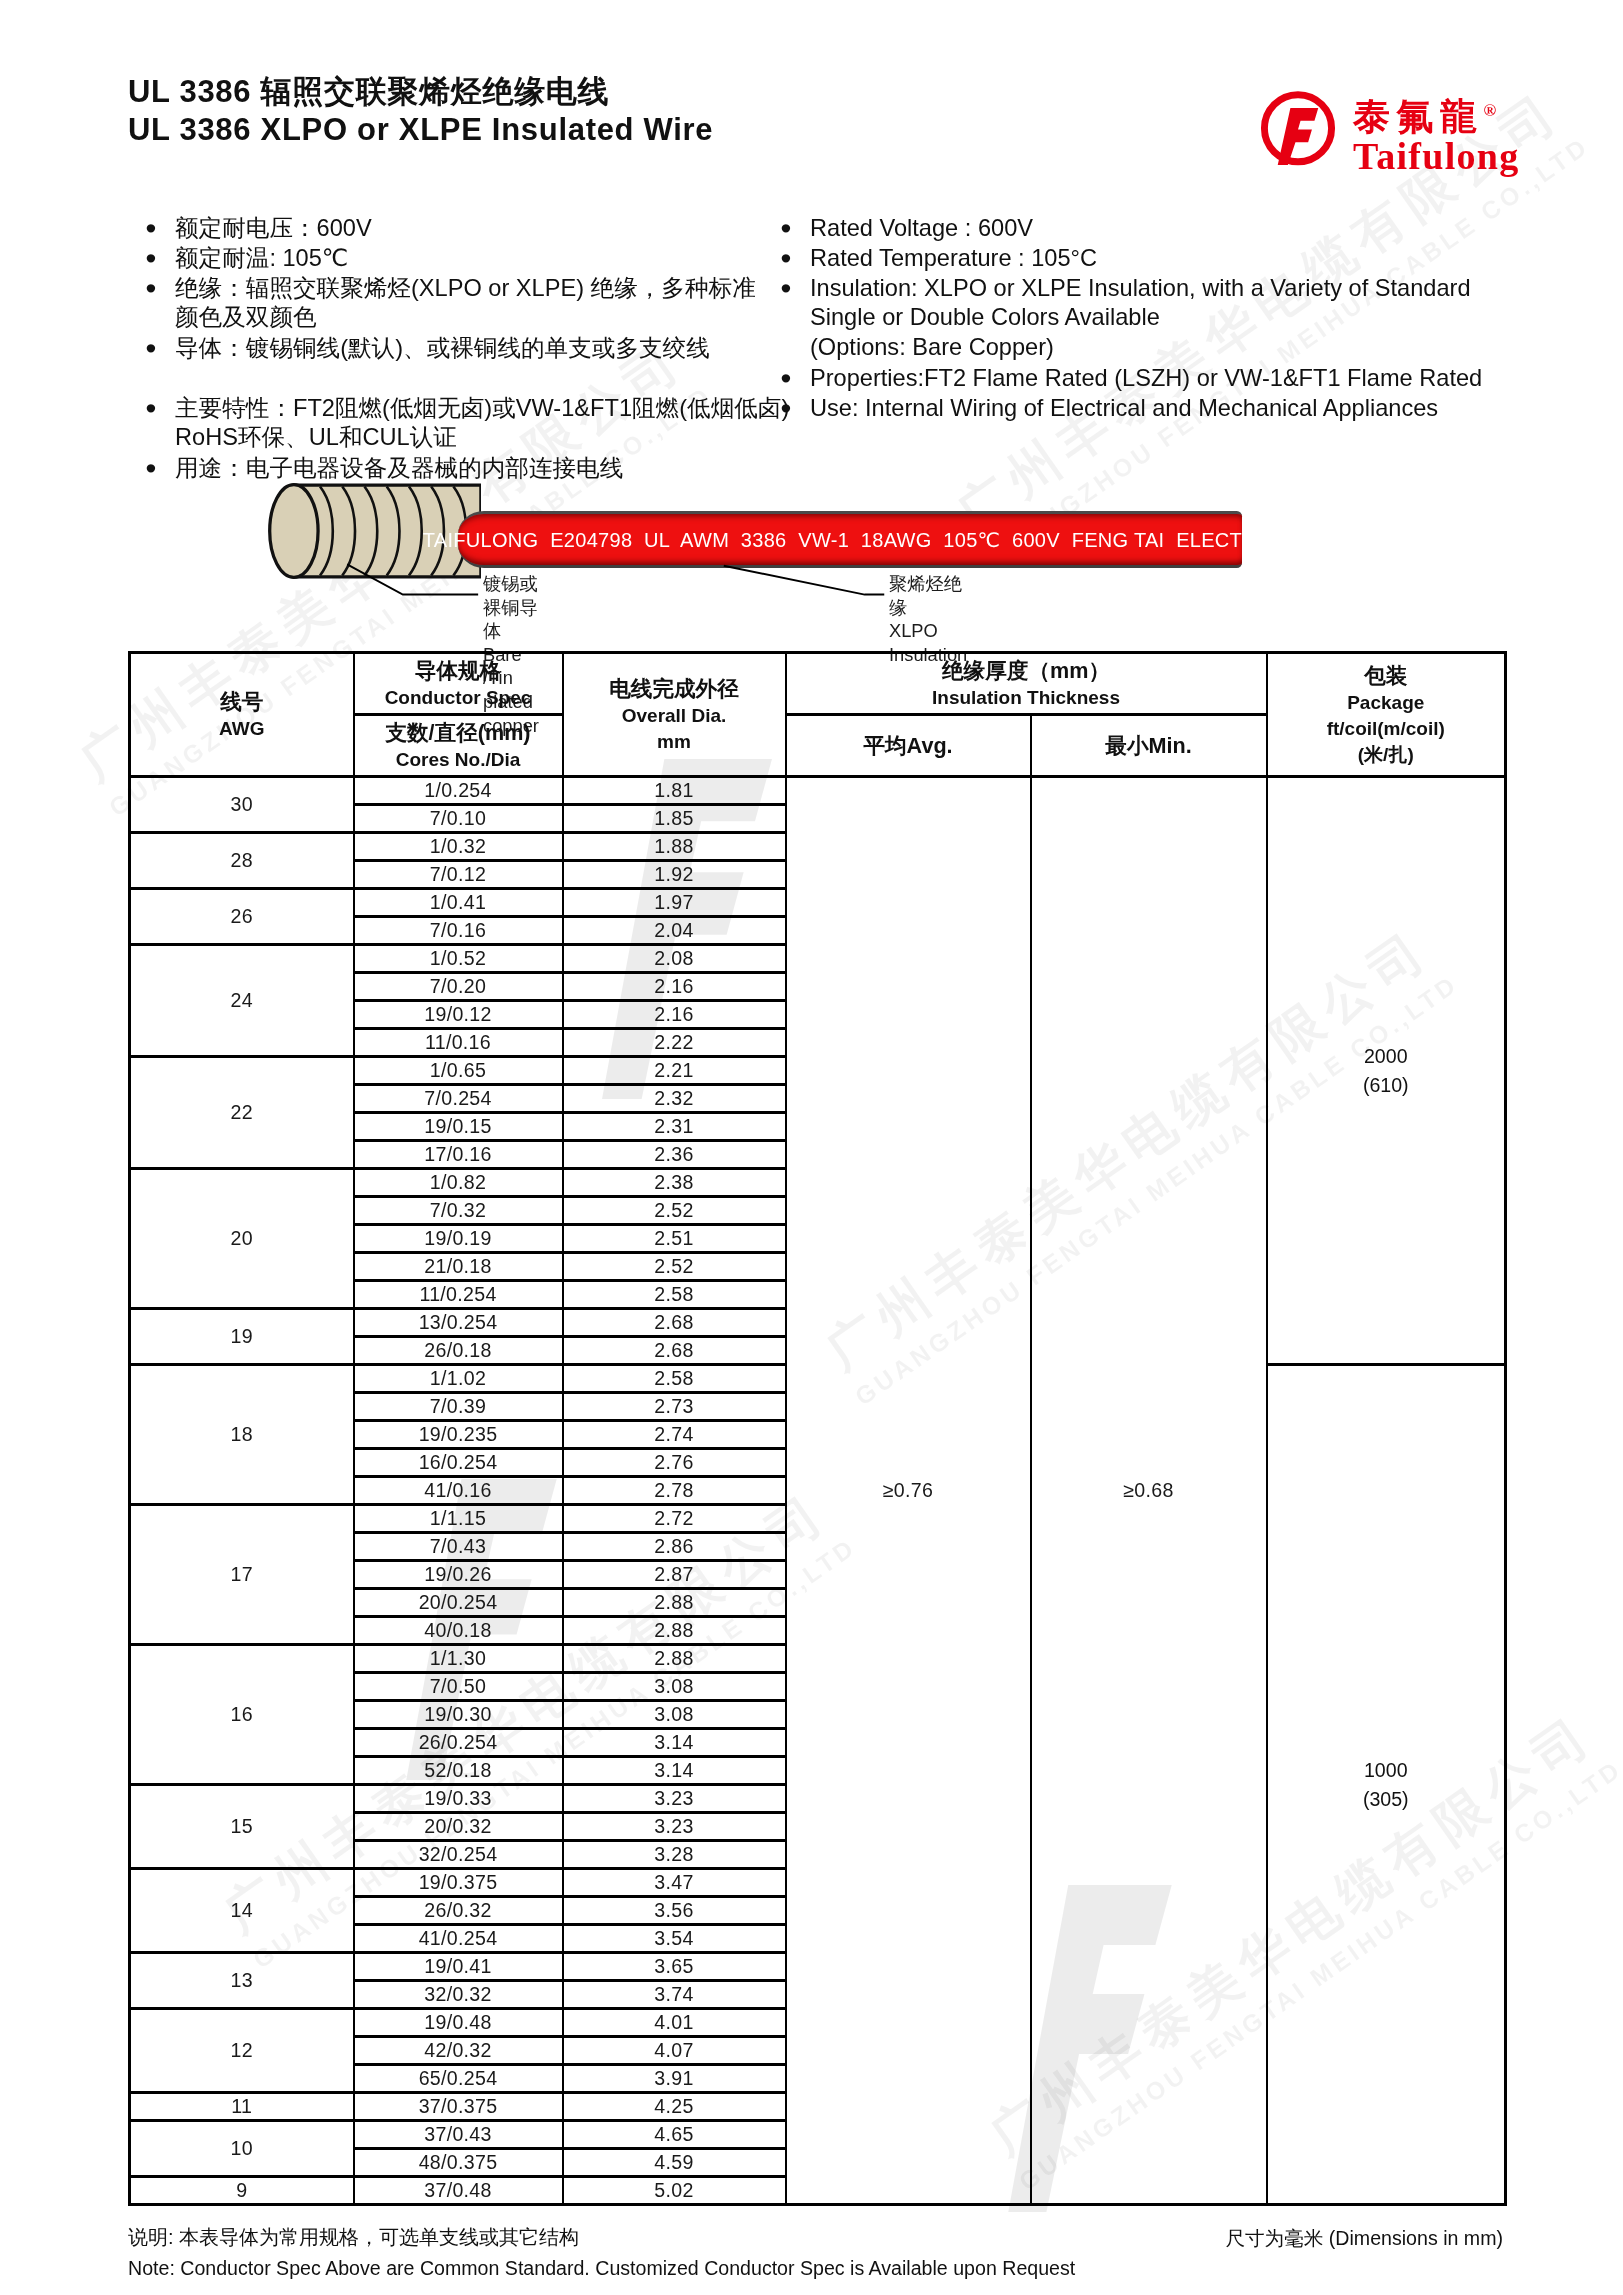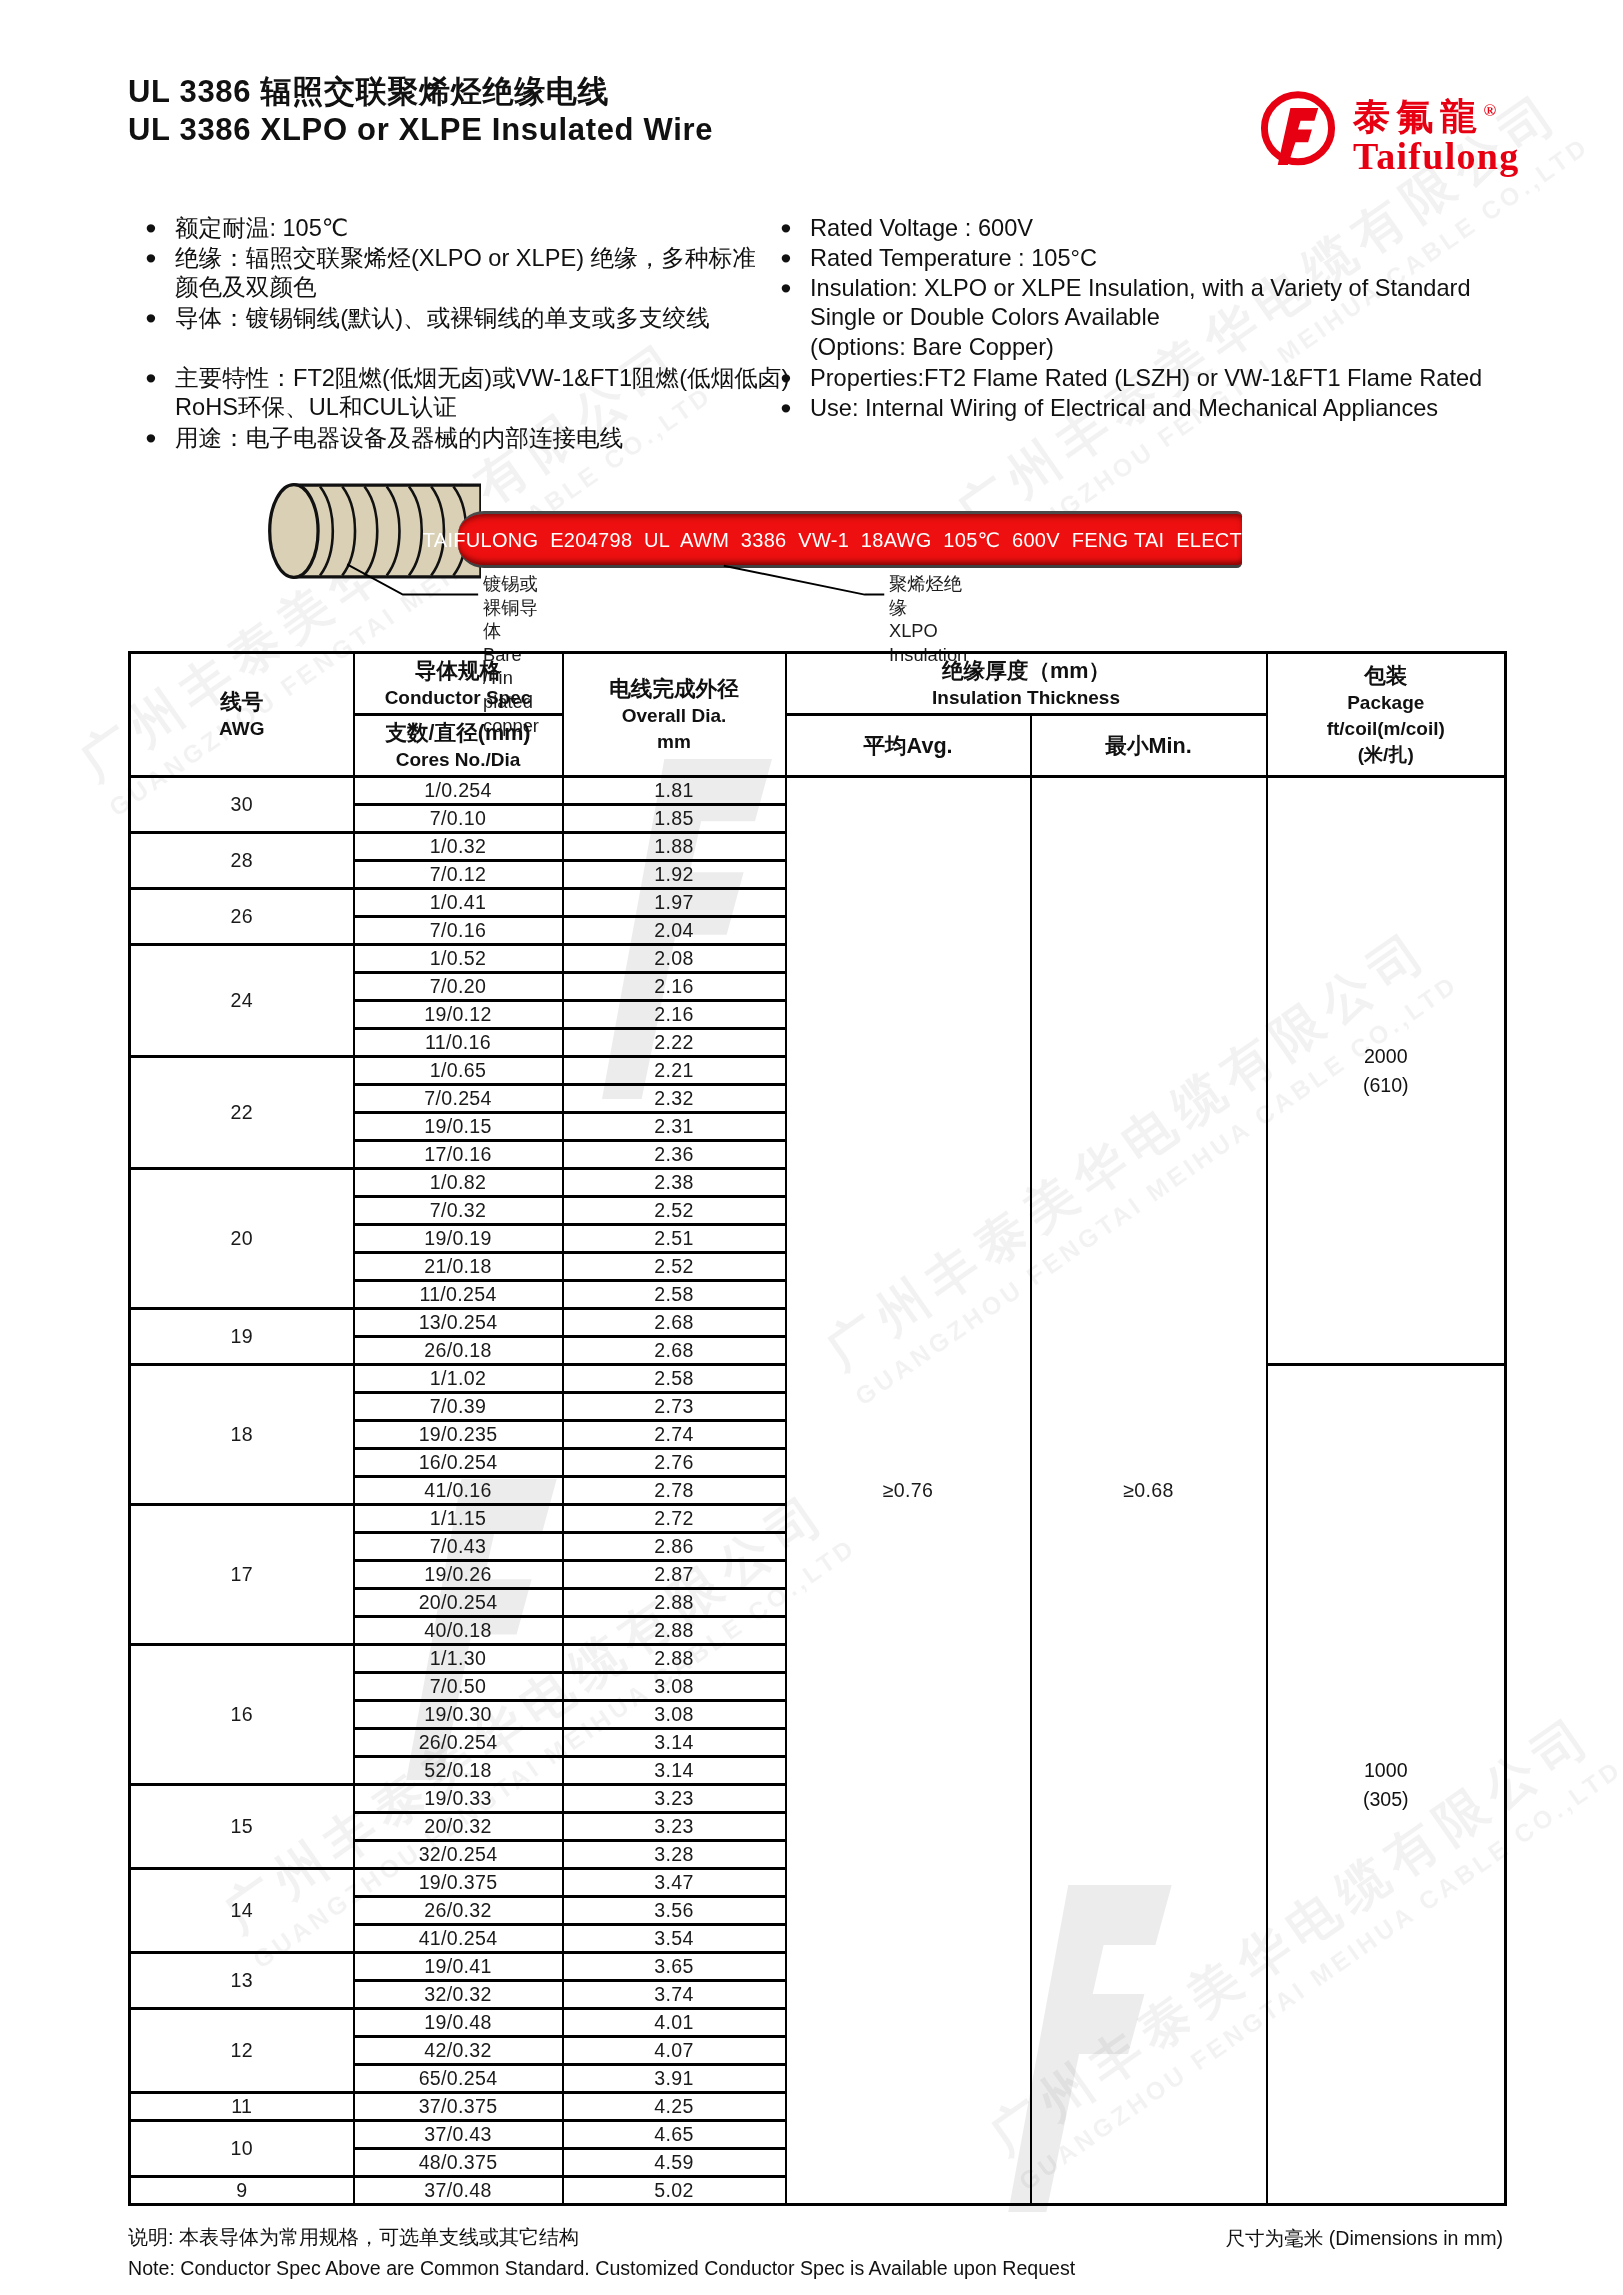--- a/index.html
+++ b/index.html
@@ -103,20 +103,21 @@
       <circle cx="60" cy="60" r="53" fill="#fff" stroke="#e60012" stroke-width="11"></circle>
       <path fill="#e60012" d="M48 28 L92 28 L86 48 L64 48 L60 62 L82 62 L76 82 L56 82 L44 118 L28 118 Z"></path>
     </svg>
     <div id="logo-text">
       <div id="logo-zh"><span>泰氟龍</span><sup>®</sup></div>
       <div id="logo-en">Taifulong</div>
     </div>
   </div>
 
   <div id="feat-zh" class="feat-col">
+      <div class="feat-line"><span class="dot">●</span><span>额定耐电压：600V</span></div>
       <div class="feat-line"><span class="dot">●</span><span>额定耐温: 105℃</span></div>
       <div class="feat-line"><span class="dot">●</span><span>绝缘：辐照交联聚烯烃(XLPO or XLPE) 绝缘，多种标准</span></div>
       <div class="feat-line"><span class="dot"></span><span>颜色及双颜色</span></div>
       <div class="feat-line"><span class="dot">●</span><span>导体：镀锡铜线(默认)、或裸铜线的单支或多支绞线</span></div>
       <div class="feat-line"><span class="dot"></span><span></span></div>
       <div class="feat-line"><span class="dot">●</span><span>主要特性：FT2阻燃(低烟无卤)或VW-1&amp;FT1阻燃(低烟低卤)</span></div>
       <div class="feat-line"><span class="dot"></span><span>RoHS环保、UL和CUL认证</span></div>
       <div class="feat-line"><span class="dot">●</span><span>用途：电子电器设备及器械的内部连接电线</span></div>
     </div>
   <div id="feat-en" class="feat-col">

